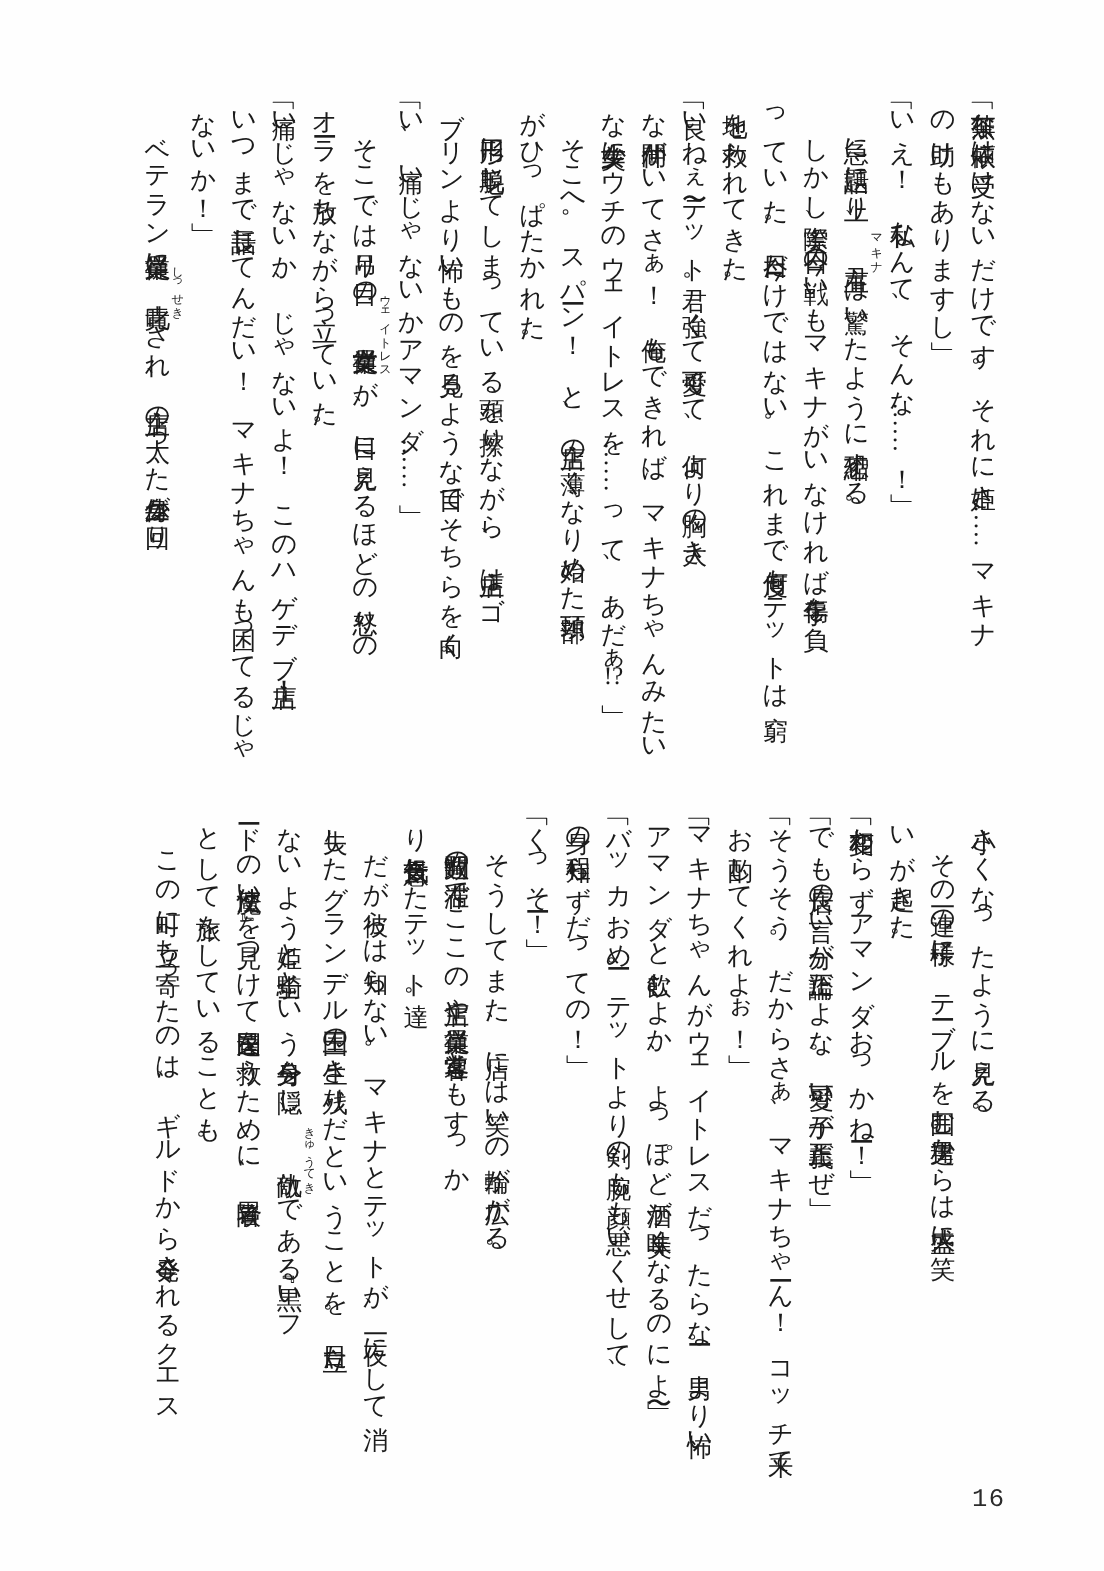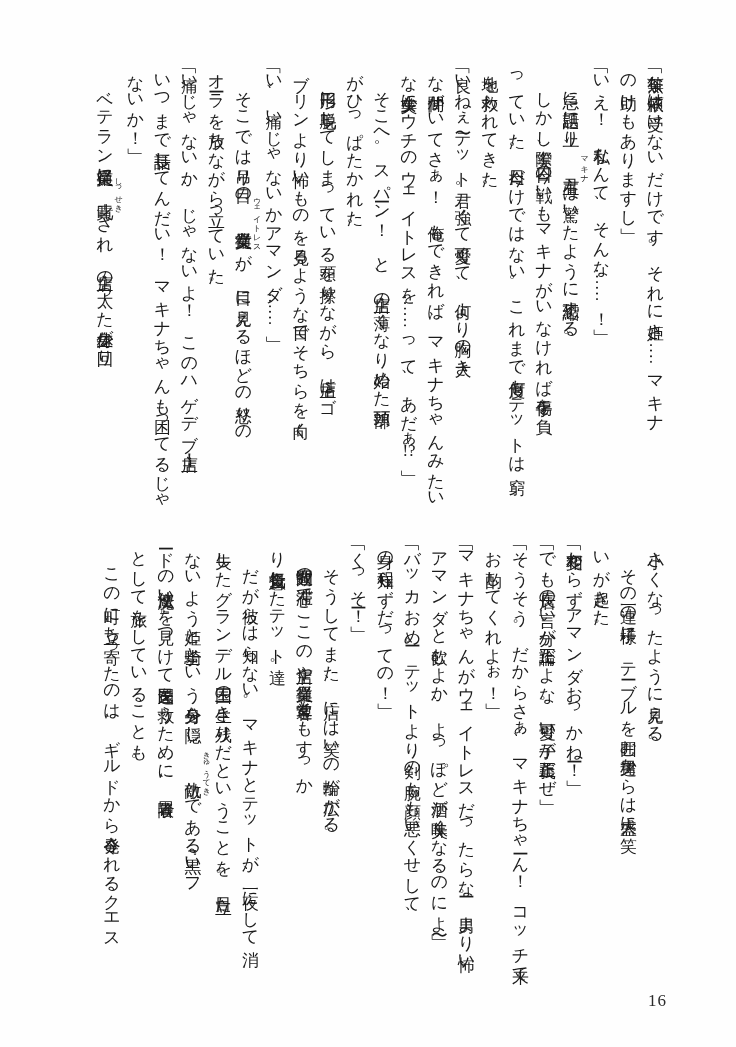--- a/index.html
+++ b/index.html
@@ -33,21 +33,21 @@
     letter-spacing: 0;
     font-family: "Liberation Serif", "DejaVu Serif", serif;
   }
   .tcy { text-combine-upright: all; }
   .page-number {
     position: absolute;
     top: 991px; left: 648px;
     font-size: 17px;
     color: #2b2b2b;
     letter-spacing: 1px;
-    font-family: Liberation Serif, serif;
+    font-family: Liberation Mono, monospace;
   }
 </style>
 </head>
 <body>
 
 <div class="page">
   <div class="text-block block-top" id="block-top">
       <div class="tcol">「無茶な依頼は受けないだけです。それに姫さ……マキナ</div>
       <div class="tcol">の助けもありますし」</div>
       <div class="tcol">「いえ！　私なんて、そんな……！」</div>

